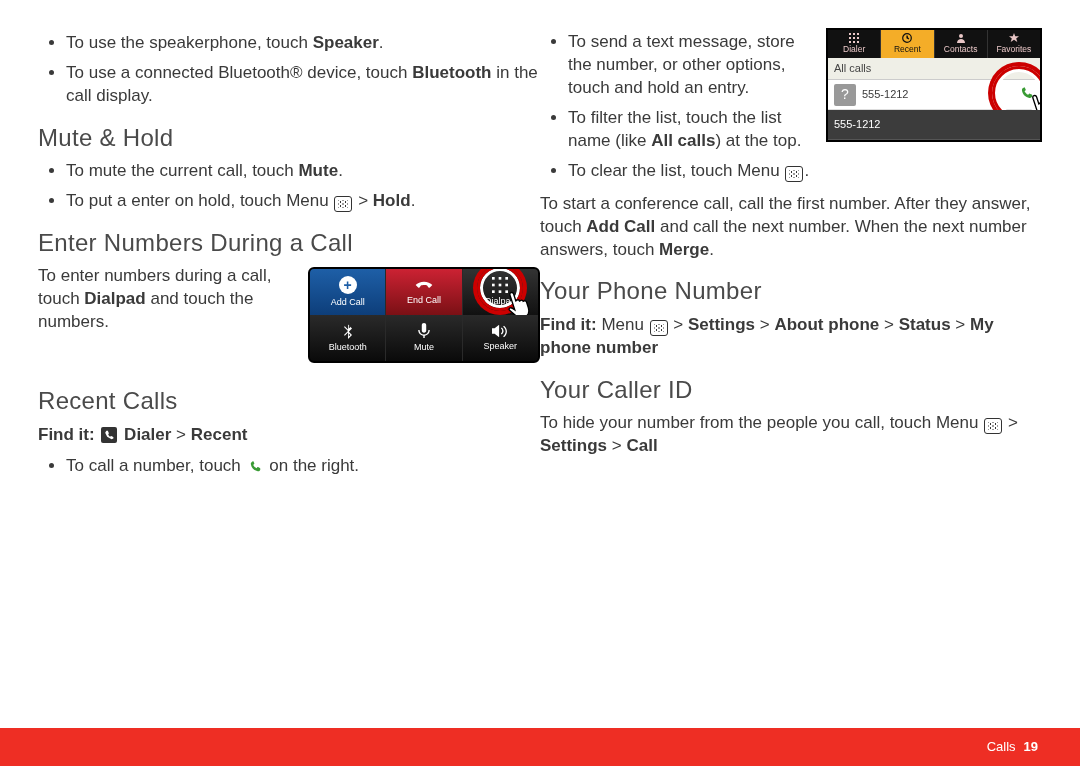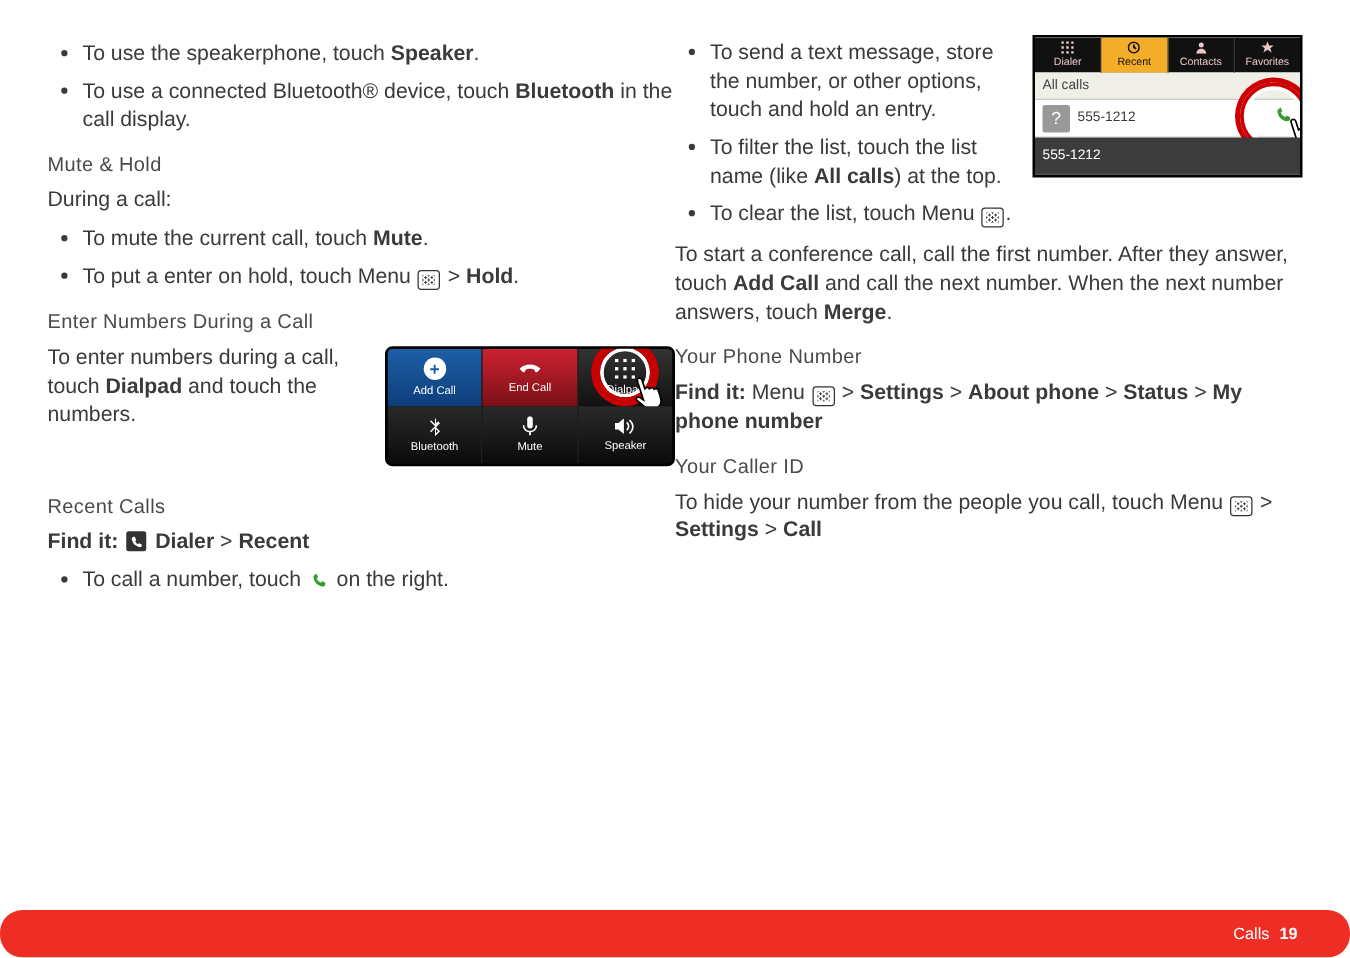--- a/index.html
+++ b/index.html
@@ -24,21 +24,21 @@
     padding:28px 38px 0 38px;
   }
   .cols{
     display:flex;
   }
   .col{
     flex:1;
     min-width:0;
   }
   h2{
-    font-size:16px;
+    font-size:24px;
     font-weight:400;
     color:var(--h);
     margin:14px 0 6px;
     letter-spacing:.3px;
   }
   h2:first-child{margin-top:0;}
   ul{margin:4px 0 10px;padding-left:28px;}
   li{margin:3px 0 7px;}
   li::marker{color:var(--text);}
   b{font-weight:700;}
@@ -48,21 +48,20 @@
     position:absolute;
     left:0;right:0;bottom:0;
     height:38px;
     background:var(--accent);
     display:flex;
     align-items:center;
     justify-content:flex-end;
     padding-right:42px;
     color:#fff;
     font-size:13px;
-    border-radius:18px;
   }
   .footer .num{font-weight:700;margin-left:8px;}
 
   
   .menu-icon{
     display:inline-flex;
     align-items:center;
     justify-content:center;
     width:18px;height:16px;
     border:1.4px solid #333;
@@ -205,21 +204,20 @@
       <ul>
         <li>
           <span>To use the speakerphone, touch </span><b>Speaker</b><span>.</span>
         </li>
         <li>
           <span>To use a connected Bluetooth® device, touch </span><b>Bluetooth</b><span> in the call display.</span>
         </li>
       </ul>
 
       <h2>Mute &amp; Hold</h2>
-      <p>During a call:</p>
       <ul>
         <li>
           <span>To mute the current call, touch </span><b>Mute</b><span>.</span>
         </li>
         <li>
           <span>To put a enter on hold, touch Menu </span><span class="menu-icon"></span><span> &gt; </span><b>Hold</b><span>.</span>
         </li>
       </ul>
 
       <h2>Enter Numbers During a Call</h2>

